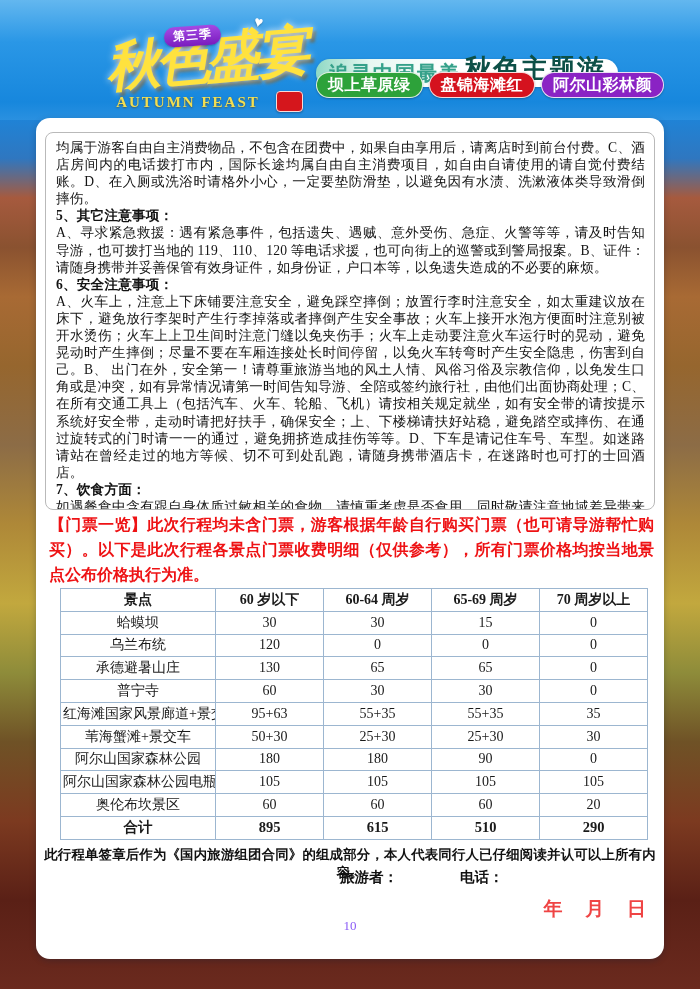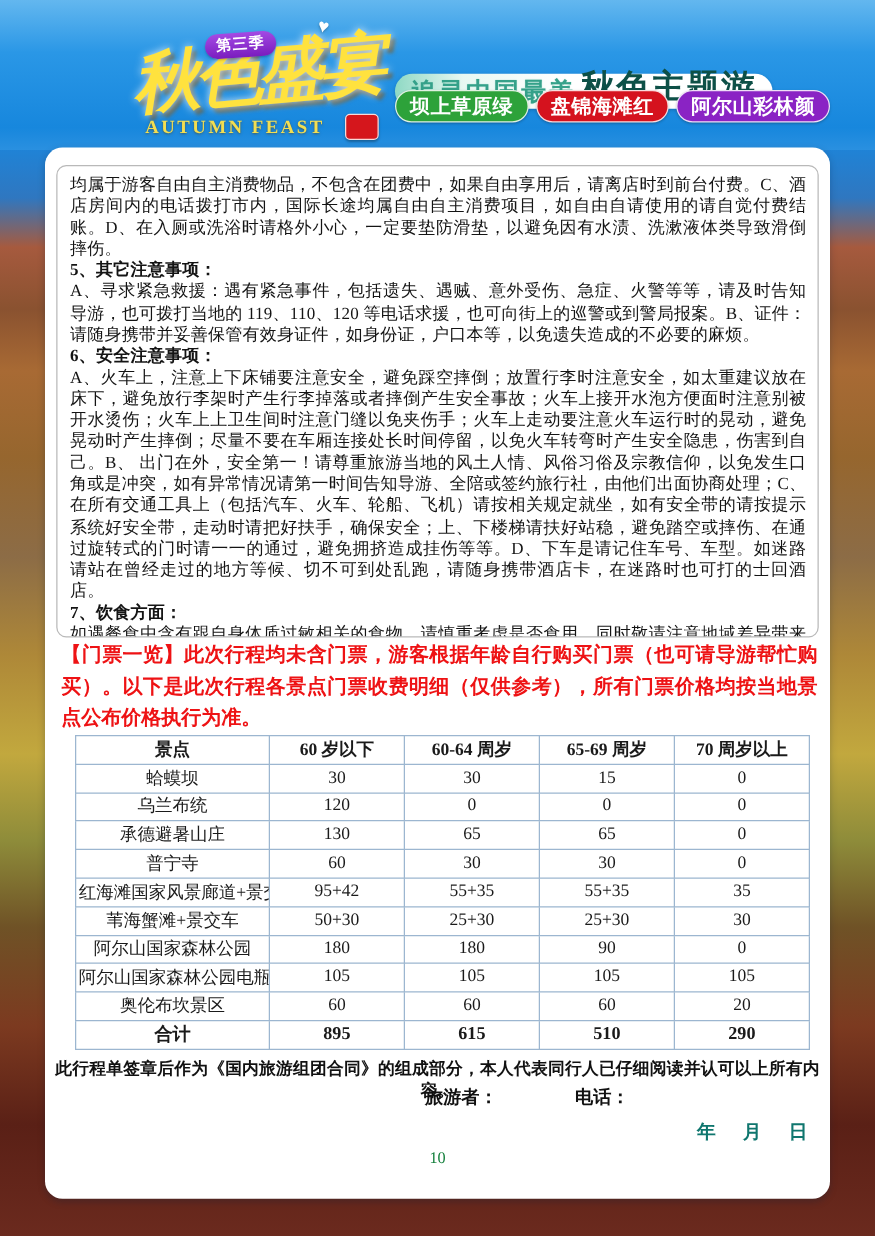--- a/index.html
+++ b/index.html
@@ -57,23 +57,23 @@
     table-layout:fixed;font-size:14px;color:#1a1a1a;}
   .price-table th,.price-table td{border:1px solid #9cb6d0;height:21.8px;text-align:center;
     padding:0 2px;overflow:hidden;white-space:nowrap;}
   .price-table th{font-weight:bold;}
   .price-table tr.total td{font-weight:bold;font-size:14.5px;}
   .agreement{position:absolute;left:0;right:0;top:728px;text-align:center;
     font-weight:bold;font-size:13.4px;letter-spacing:.2px;color:#111;}
   .sign-row{position:absolute;left:0;top:750px;width:100%;font-weight:bold;font-size:14.5px;color:#111;}
   .sign-row .traveler{position:absolute;left:304px;white-space:nowrap;}
   .sign-row .phone{position:absolute;left:424px;white-space:nowrap;}
-  .date-row{position:absolute;right:18px;top:778px;font-weight:bold;font-size:15px;color:#0f766e;}
+  .date-row{position:absolute;right:18px;top:778px;font-weight:bold;font-size:19px;color:#ef4444;}
   .date-row span{margin-left:18px;}
-  .page-num{position:absolute;left:0;right:0;top:800px;text-align:center;font-size:13px;color:#15803d;}
+  .page-num{position:absolute;left:0;right:0;top:800px;text-align:center;font-size:13px;color:#8b5cf6;}
 </style>
 </head>
 <body>
 
 <div class="page">
 
   <div class="banner">
     <div class="logo-group">
       <span class="heart">♥</span>
       <div class="logo-title">秋色盛宴</div>
@@ -153,21 +153,21 @@
           </tr>
           <tr class="">
             <td>普宁寺</td>
             <td>60</td>
             <td>30</td>
             <td>30</td>
             <td>0</td>
           </tr>
           <tr class="">
             <td>红海滩国家风景廊道+景交车</td>
-            <td>95+42</td>
+            <td>95+63</td>
             <td>55+35</td>
             <td>55+35</td>
             <td>35</td>
           </tr>
           <tr class="">
             <td>苇海蟹滩+景交车</td>
             <td>50+30</td>
             <td>25+30</td>
             <td>25+30</td>
             <td>30</td>

